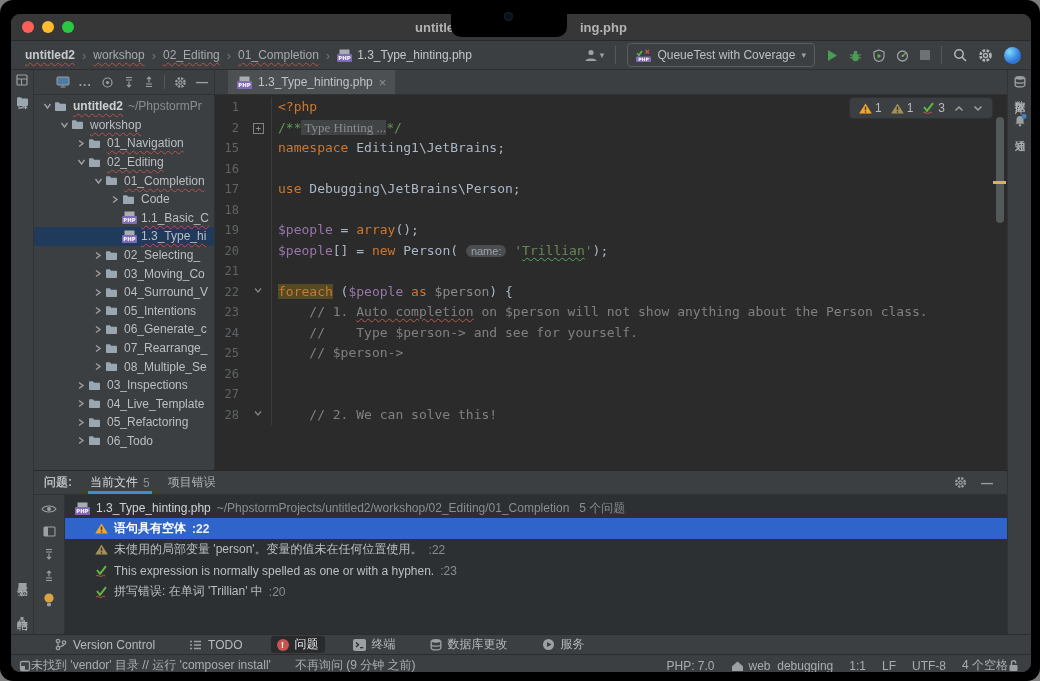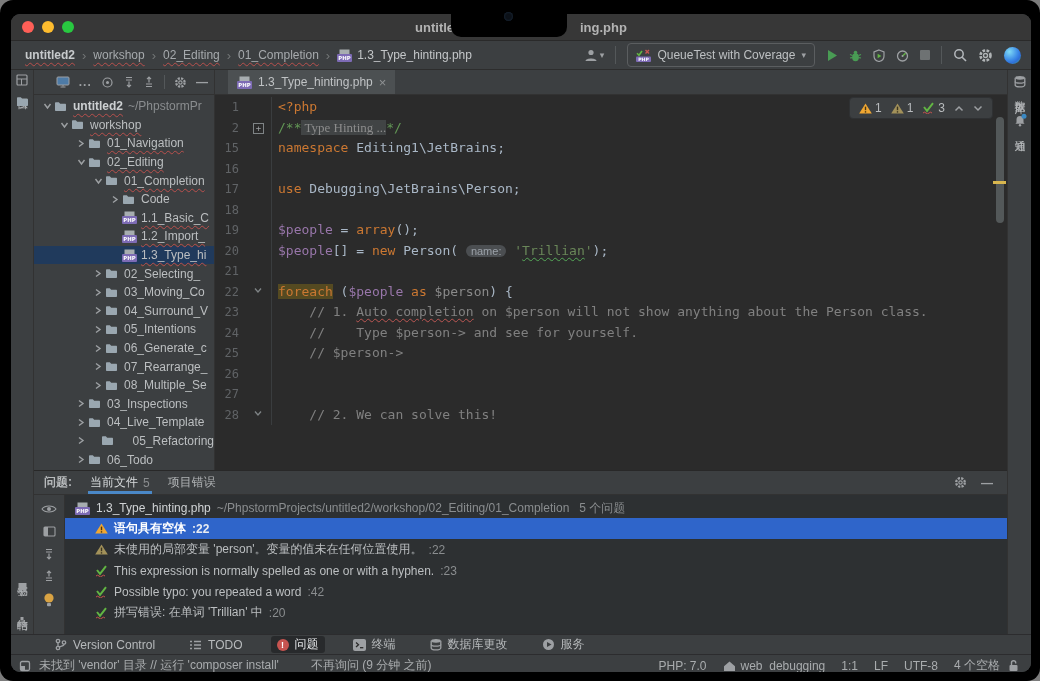--- a/index.html
+++ b/index.html
@@ -90,21 +90,21 @@
   .pfile-count{color:#8a8d8f;margin-left:4px;}
   .prow{height:21px;display:flex;align-items:center;gap:6px;padding-left:30px;white-space:nowrap;color:#bcbfc1;}
   .prow .pline{color:#8a8d8f;}
   .prow.selected{background:#2f65ca;color:#ffffff;font-weight:700;}
   .prow.selected .pline{color:#e8ecf2;}
   
   .bottombar{height:19px;flex:none;background:#3c3f41;border-top:1px solid #2c2c2e;display:flex;align-items:center;gap:22px;padding-left:38px;}
   .bb-item{display:flex;align-items:center;gap:6px;color:#b7babc;height:17px;padding:0 6px;border-radius:3px;}
   .bb-item.active{background:rgba(0,0,0,0.32);color:#e6e8ea;}
   .err-ico{width:12px;height:12px;border-radius:50%;background:#c75450;color:#fff;font-size:9px;font-weight:700;line-height:12px;text-align:center;flex:none;}
-  .statusbar{height:21px;flex:none;background:#3c3f41;border-top:1px solid #2c2c2e;display:flex;align-items:center;padding:0 12px 0 8px;color:#a9acae;gap:8px;}
+  .statusbar{height:21px;flex:none;background:#3c3f41;border-top:1px solid #2c2c2e;display:flex;align-items:center;padding:0 12px 0 8px;color:#a9acae;}
   .sb-action{margin-left:24px;}
   .sb-right{margin-left:auto;display:flex;align-items:center;gap:16px;}
   .sb-item{display:flex;align-items:center;gap:5px;}
   svg{display:block;}
 </style>
 </head>
 <body>
 
 <div class="screen">
   <div class="window">
@@ -355,40 +355,29 @@
                   <span class="tw"></span>
                   <span class="ticon">
                     <svg width="15" height="13">
                       <rect x="2.5" y="0.5" width="10" height="5.5" fill="#a7adb0"></rect>
                       <rect y="5" width="15" height="8" rx="1" fill="#7d6bb5"></rect>
                       <text x="7.5" y="11.2" font-size="5.4" font-weight="bold" fill="#fff" text-anchor="middle" style="font-family:'DejaVu Sans',sans-serif">PHP</text>
                     </svg>
                   </span>
                   <span class="tlabel  wavy">1.1_Basic_C</span>
                 </div>
-                <div class="tree-row" style="padding-left: 74px;">
+                <div class="tree-row selected" style="padding-left: 74px;">
                   <span class="tw"></span>
                   <span class="ticon">
                     <svg width="15" height="13">
                       <rect x="2.5" y="0.5" width="10" height="5.5" fill="#a7adb0"></rect>
                       <rect y="5" width="15" height="8" rx="1" fill="#7d6bb5"></rect>
                       <text x="7.5" y="11.2" font-size="5.4" font-weight="bold" fill="#fff" text-anchor="middle" style="font-family:'DejaVu Sans',sans-serif">PHP</text>
                     </svg>
                   </span>
-                  <span class="tlabel  wavy">1.2_Import_</span>
-                </div>
-                <div class="tree-row selected" style="padding-left: 74px;">
-                  <span class="tw"></span>
-                  <span class="ticon">
-                    <svg width="15" height="13">
-                      <rect x="2.5" y="0.5" width="10" height="5.5" fill="#a7adb0"></rect>
-                      <rect y="5" width="15" height="8" rx="1" fill="#7d6bb5"></rect>
-                      <text x="7.5" y="11.2" font-size="5.4" font-weight="bold" fill="#fff" text-anchor="middle" style="font-family:'DejaVu Sans',sans-serif">PHP</text>
-                    </svg>
-                  </span>
                   <span class="tlabel  wavy">1.3_Type_hi</span>
                 </div>
                 <div class="tree-row" style="padding-left: 57px;">
                   <span class="tw">
                     <svg width="8" height="9">
                       <path d="M2 1.5 L6 4.5 L2 7.5" stroke="#9da0a3" stroke-width="1.4" fill="none"></path>
                     </svg>
                   </span>
                   <span class="ticon">
                     <svg width="13" height="11">
@@ -494,21 +483,21 @@
                       <path d="M2 1.5 L6 4.5 L2 7.5" stroke="#9da0a3" stroke-width="1.4" fill="none"></path>
                     </svg>
                   </span>
                   <span class="ticon">
                     <svg width="13" height="11">
                       <path d="M1 2.3 C1 1.7 1.4 1.3 2 1.3 H4.8 L6.2 2.8 H11 C11.6 2.8 12 3.2 12 3.8 V9 C12 9.6 11.6 10 11 10 H2 C1.4 10 1 9.6 1 9 Z" fill="#9aa7b0"></path>
                     </svg>
                   </span>
                   <span class="tlabel  ">04_Live_Template</span>
                 </div>
-                <div class="tree-row" style="padding-left: 40px; justify-content: space-between;">
+                <div class="tree-row" style="padding-left: 40px;">
                   <span class="tw">
                     <svg width="8" height="9">
                       <path d="M2 1.5 L6 4.5 L2 7.5" stroke="#9da0a3" stroke-width="1.4" fill="none"></path>
                     </svg>
                   </span>
                   <span class="ticon">
                     <svg width="13" height="11">
                       <path d="M1 2.3 C1 1.7 1.4 1.3 2 1.3 H4.8 L6.2 2.8 H11 C11.6 2.8 12 3.2 12 3.8 V9 C12 9.6 11.6 10 11 10 H2 C1.4 10 1 9.6 1 9 Z" fill="#9aa7b0"></path>
                     </svg>
                   </span>
@@ -686,28 +675,20 @@
                   <span class="ptext">未使用的局部变量 'person'。变量的值未在任何位置使用。</span>
                   <span class="pline">:22</span>
                 </div>
                 <div class="prow ">
                   <svg width="13" height="12">
                     <path d="M2 5 L5 8.8 L11 1.2" stroke="#62b543" stroke-width="2" fill="none"></path>
                     <path d="M1 11 q1.5 -1.6 3 0 t3 0 t3 0" stroke="#c75450" stroke-width="1" fill="none"></path>
                   </svg>
                   <span class="ptext">This expression is normally spelled as one or with a hyphen.</span>
                   <span class="pline">:23</span>
-                </div>
-                <div class="prow ">
-                  <svg width="13" height="12">
-                    <path d="M2 5 L5 8.8 L11 1.2" stroke="#62b543" stroke-width="2" fill="none"></path>
-                    <path d="M1 11 q1.5 -1.6 3 0 t3 0 t3 0" stroke="#c75450" stroke-width="1" fill="none"></path>
-                  </svg>
-                  <span class="ptext">Possible typo: you repeated a word</span>
-                  <span class="pline">:42</span>
                 </div>
                 <div class="prow ">
                   <svg width="13" height="12">
                     <path d="M2 5 L5 8.8 L11 1.2" stroke="#62b543" stroke-width="2" fill="none"></path>
                     <path d="M1 11 q1.5 -1.6 3 0 t3 0 t3 0" stroke="#c75450" stroke-width="1" fill="none"></path>
                   </svg>
                   <span class="ptext">拼写错误: 在单词 'Trillian' 中</span>
                   <span class="pline">:20</span>
                 </div>
               </div>

